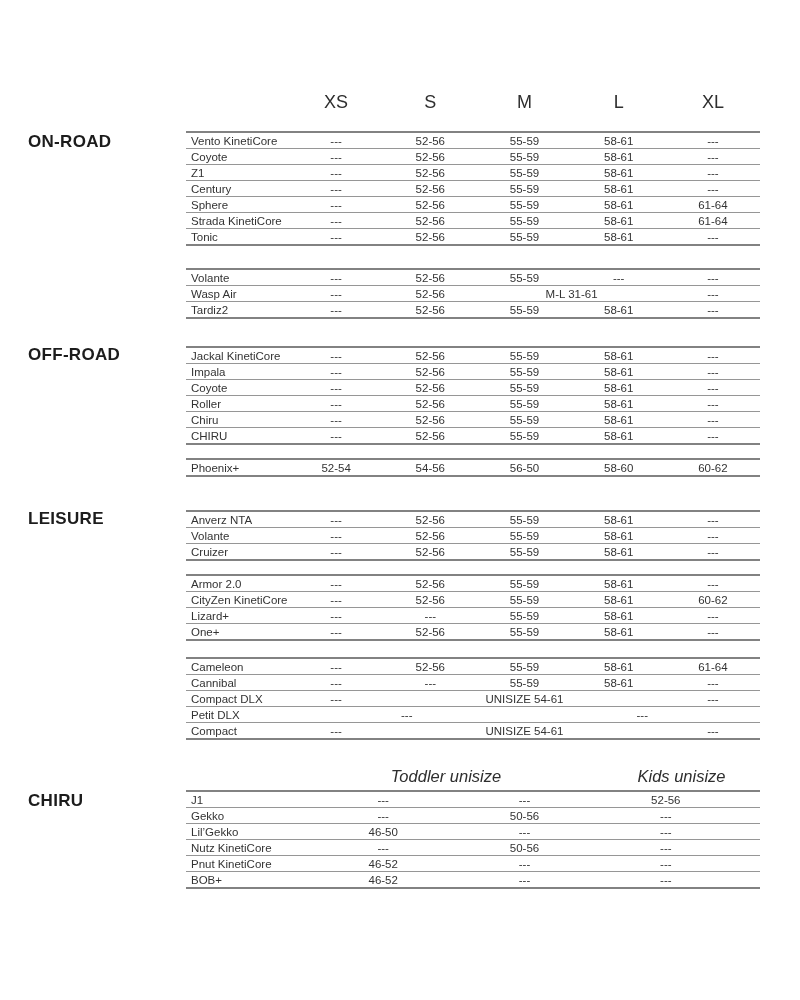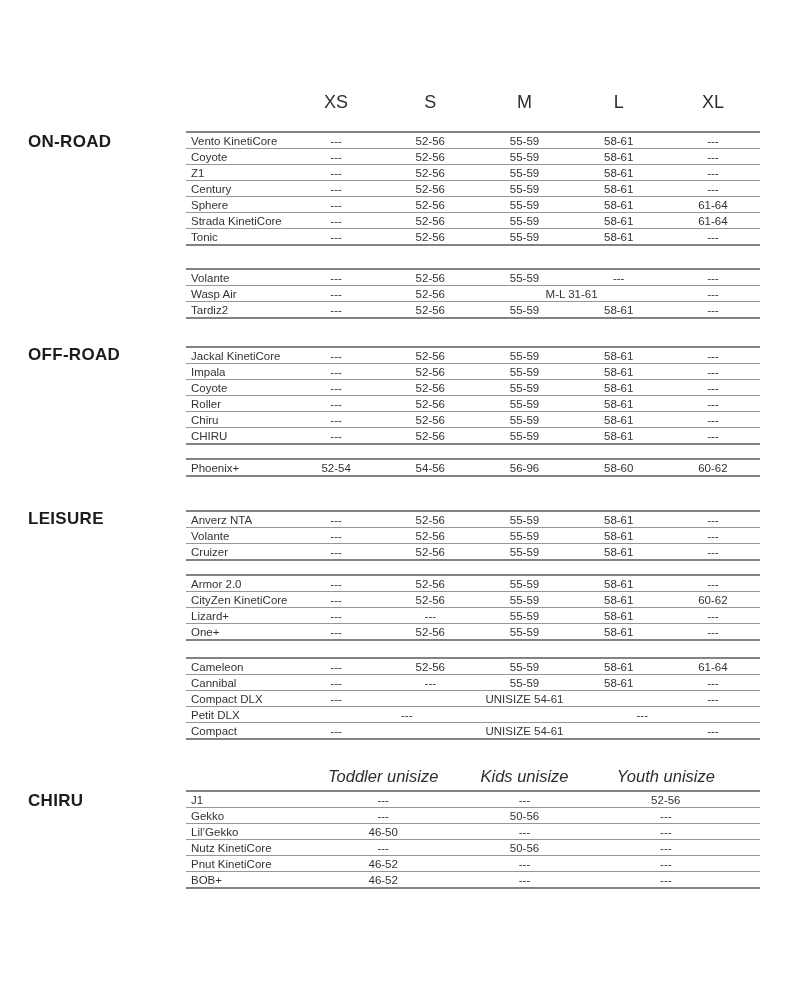--- a/index.html
+++ b/index.html
@@ -223,21 +223,21 @@
         <div class="cell" style="flex: 1 1 0px;">55-59</div>
         <div class="cell" style="flex: 1 1 0px;">58-61</div>
         <div class="cell" style="flex: 1 1 0px;">---</div>
       </div>
     </div>
   <div class="tblwrap tbl" style="top:458px">
       <div class="row">
         <div class="lab">Phoenix+</div>
         <div class="cell" style="flex: 1 1 0px;">52-54</div>
         <div class="cell" style="flex: 1 1 0px;">54-56</div>
-        <div class="cell" style="flex: 1 1 0px;">56-96</div>
+        <div class="cell" style="flex: 1 1 0px;">56-50</div>
         <div class="cell" style="flex: 1 1 0px;">58-60</div>
         <div class="cell" style="flex: 1 1 0px;">60-62</div>
       </div>
     </div>
 
   <div class="tblwrap tbl" style="top:510px">
       <div class="row">
         <div class="lab">Anverz NTA</div>
         <div class="cell" style="flex: 1 1 0px;">---</div>
         <div class="cell" style="flex: 1 1 0px;">52-56</div>
@@ -330,21 +330,20 @@
         <div class="cell" style="flex: 3 1 0px;">UNISIZE 54-61</div>
         <div class="cell" style="flex: 1 1 0px;">---</div>
       </div>
     </div>
 
   <div class="tblwrap hdr kids-hdr" style="top:762px">
       <div class="row">
         <div class="lab"></div>
         <div class="cell" style="flex: 2 1 0px;">Toddler unisize</div>
         <div class="cell" style="flex: 1 1 0px;">Kids unisize</div>
-        <div class="cell" style="flex: 2 1 0px;">Youth unisize</div>
       </div>
     </div>
   <div class="tblwrap tbl" style="top:790px">
       <div class="row">
         <div class="lab">J1</div>
         <div class="cell" style="flex: 2 1 0px;">---</div>
         <div class="cell" style="flex: 1 1 0px;">---</div>
         <div class="cell" style="flex: 2 1 0px;">52-56</div>
       </div>
       <div class="row">

